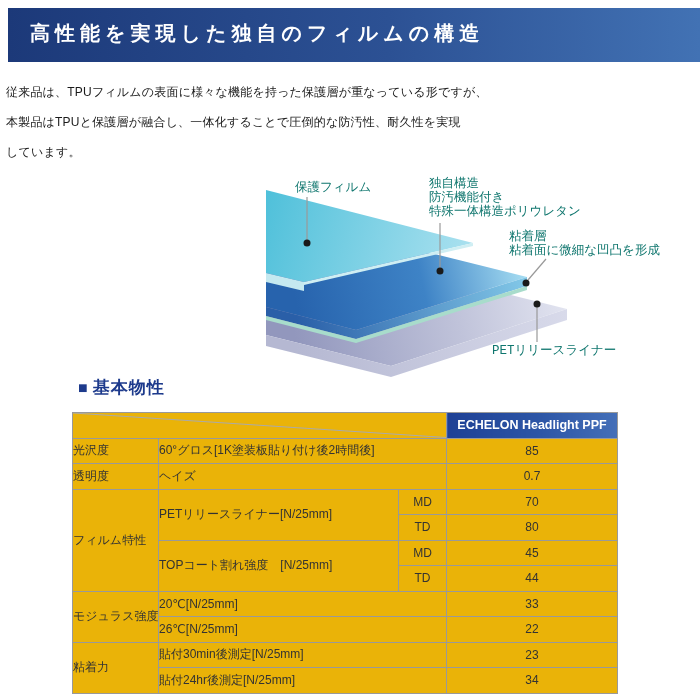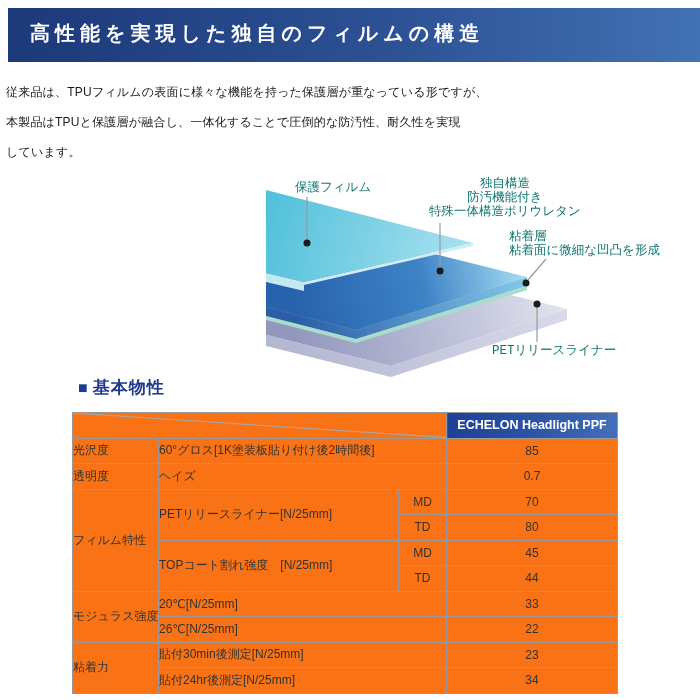--- a/index.html
+++ b/index.html
@@ -22,21 +22,21 @@
   .dlabel{position:absolute;font-size:12.5px;line-height:14px;color:#0f766e;white-space:nowrap;font-family:Liberation Mono, monospace;}
 
   
   .sec-head{position:absolute;left:78px;top:376px;font-size:17px;font-weight:bold;
             color:#1d3a8c;letter-spacing:1px;}
   .sec-head .sq{font-size:16px;margin-right:4px;}
 
   
   .spec-wrap{position:absolute;left:72px;top:412px;}
   table.spec{border-collapse:collapse;table-layout:fixed;width:545px;
-             font-size:12px;color:#333;background:#f97316;padding-left:44px;}
+             font-size:12px;color:#333;background:#eab308;padding-left:44px;}
   table.spec td{border:1px solid #999;height:24.5px;padding:0;vertical-align:middle;
                 overflow:hidden;white-space:nowrap;}
   td.c-name{padding-left:10px;}
   td.c-cond{padding-left:12px;}
   td.c-mdtd{text-align:center;}
   td.c-val{text-align:center;}
   td.diag{position:relative;}
   td.diag svg{position:absolute;inset:0;width:100%;height:100%;display:block;}
   td.blue{background:linear-gradient(90deg,#1e4095 0%,#2d56a6 55%,#446fb8 100%);
           color:#fff;font-weight:bold;text-align:center;font-size:12.5px;}
@@ -110,21 +110,21 @@
       <g fill="#1a1a1a">
         <circle cx="67" cy="71" r="3.5"></circle>
         <circle cx="200" cy="99" r="3.5"></circle>
         <circle cx="286" cy="111" r="3.5"></circle>
         <circle cx="297" cy="132" r="3.5"></circle>
       </g>
     </svg>
 
     <div class="dlabel" style="left:295px;top:181px;">保護フィルム</div>
 
-    <div class="dlabel" style="left:429px;top:177px;text-align:center;">
+    <div class="dlabel" style="left:429px;top:177px;">
       <div>独自構造</div>
       <div>防汚機能付き</div>
       <div>特殊一体構造ポリウレタン</div>
     </div>
 
     <div class="dlabel" style="left:509px;top:230px;">
       <div>粘着層</div>
       <div>粘着面に微細な凹凸を形成</div>
     </div>
 

